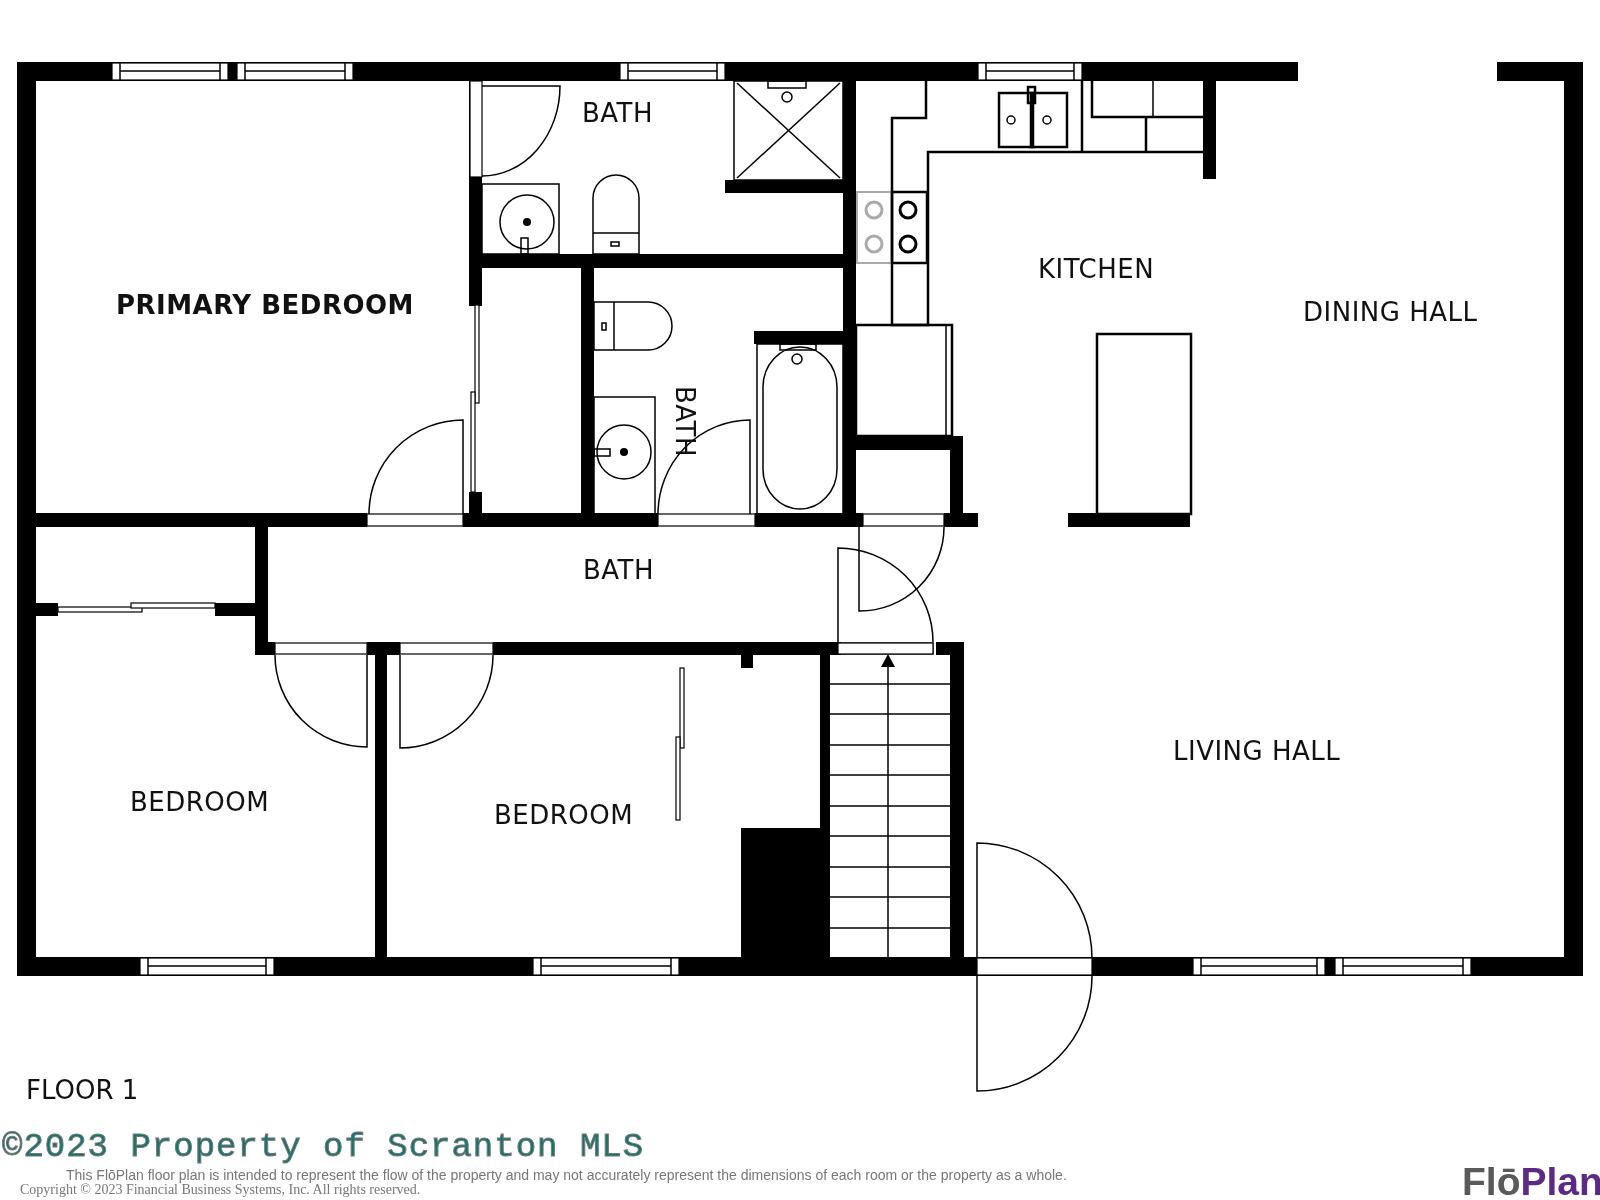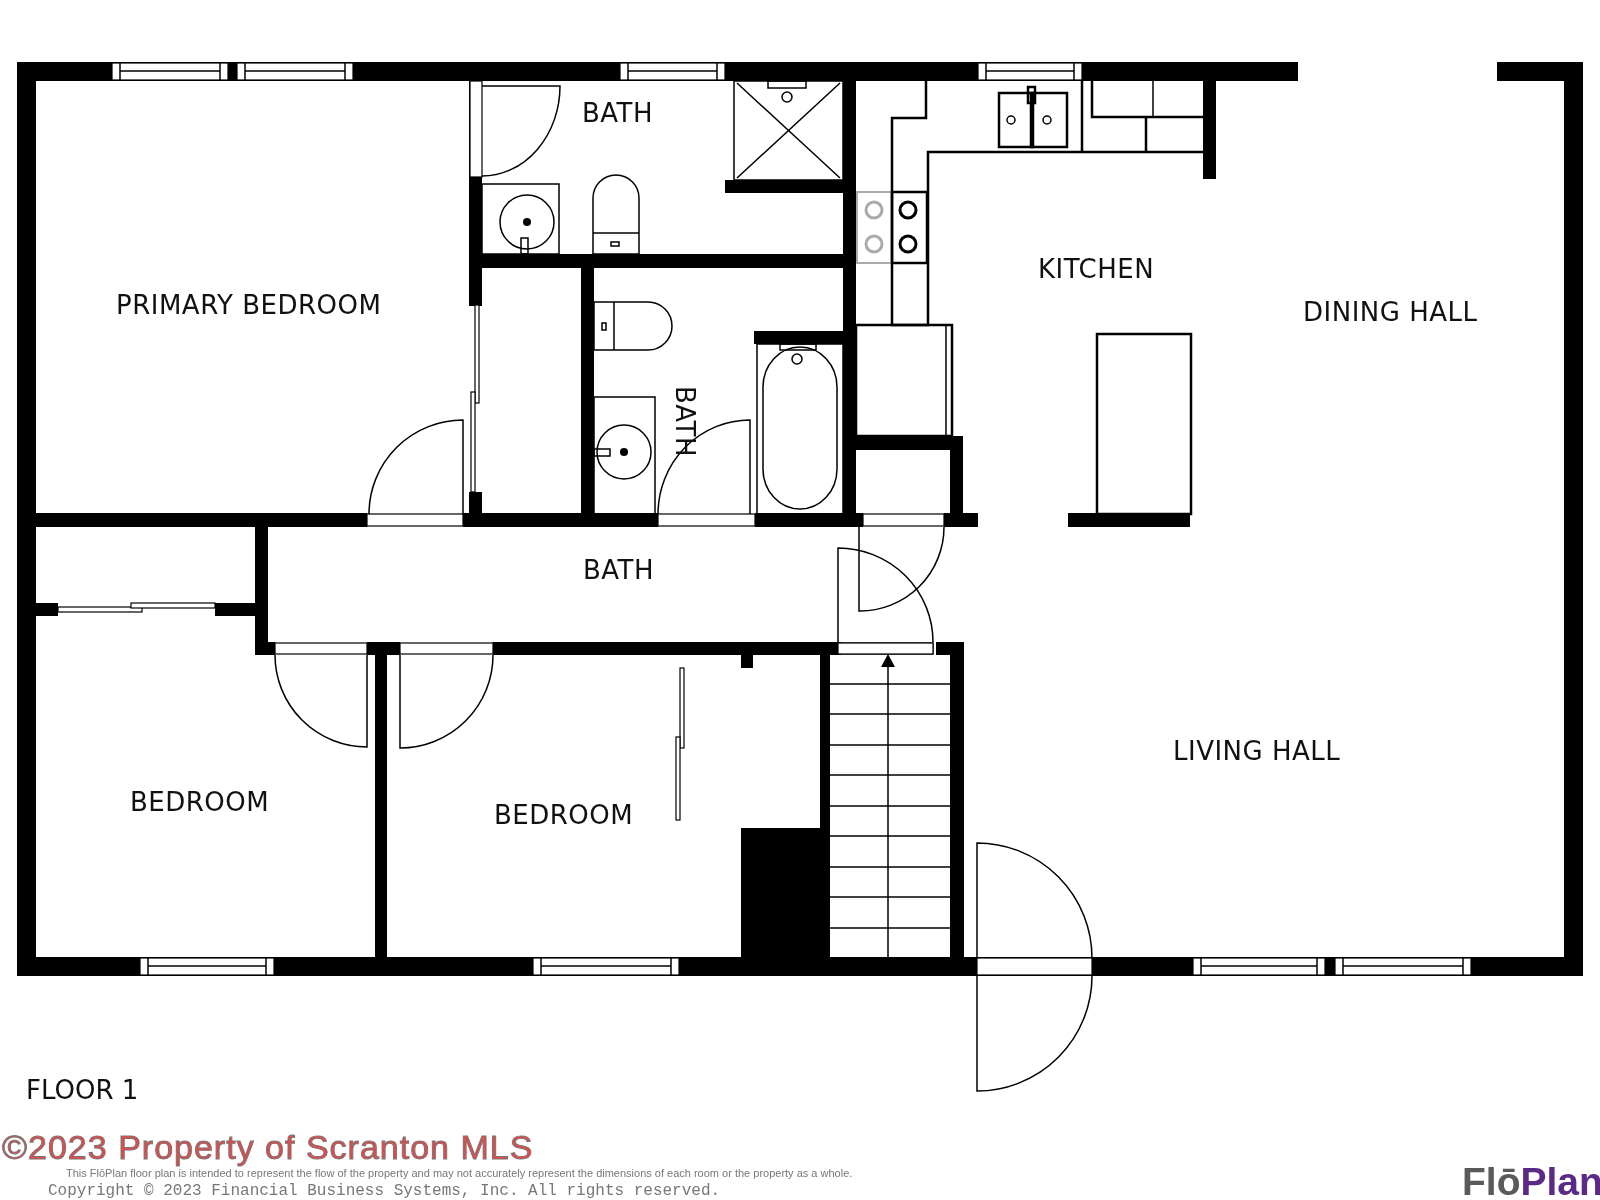--- a/index.html
+++ b/index.html
@@ -5,23 +5,23 @@
   html, body { margin:0; padding:0; background:#ffffff; }
   body { width:1600px; height:1200px; position:relative; overflow:hidden; font-family:"DejaVu Sans", sans-serif; }
   #plan { position:absolute; left:0; top:0; width:1600px; height:1200px; }
   .wall { fill:#000; }
   .ln { fill:none; stroke:#000; stroke-width:1.5; }
   .ln2 { fill:none; stroke:#000; stroke-width:2.5; }
   .win { fill:#fff; stroke:#000; stroke-width:1.2; }
   .gap { fill:#fff; stroke:#000; stroke-width:1.2; }
   .room-label { position:absolute; font-family:"DejaVu Sans", sans-serif; font-size:26px; color:#111; white-space:nowrap; letter-spacing:0.5px; }
   .floor-label { position:absolute; left:26px; top:1075px; font-size:26px; color:#111; font-family:"DejaVu Sans", sans-serif;text-align:right; }
-  .watermark { position:absolute; left:2px; top:1128px; font-size:34px; font-family:Liberation Sans, sans-serif; font-weight:300; color:#ef4444; -webkit-text-stroke:1px #777; letter-spacing:1px; white-space:nowrap; }
-  .disclaimer { position:absolute; left:66px; top:1167px; font-size:11px; color:#777; font-family:"Liberation Sans", sans-serif; white-space:nowrap; }
-  .copyright { position:absolute; left:48px; top:1182px; font-size:16px; color:#777; font-family:Liberation Mono, monospace; white-space:nowrap; }
+  .watermark { position:absolute; left:2px; top:1128px; font-size:34px; font-family:Liberation Mono, monospace; font-weight:300; color:#0f766e; -webkit-text-stroke:1px #777; letter-spacing:1px; white-space:nowrap; }
+  .disclaimer { position:absolute; left:66px; top:1167px; font-size:14px; color:#777; font-family:"Liberation Sans", sans-serif; white-space:nowrap; }
+  .copyright { position:absolute; left:20px; top:1182px; font-size:14px; color:#777; font-family:Liberation Serif, serif; white-space:nowrap; }
   .logo { position:absolute; left:1462px; top:1160px; font-size:39px; font-family:"Liberation Sans", sans-serif; font-weight:bold; white-space:nowrap; }
   .logo .flo { color:#5a5a5a; }
   .logo .plan { color:#5b2a86; }
 </style>
 </head>
 <body>
 
 <svg id="plan" viewBox="0 0 1600 1200" xmlns="http://www.w3.org/2000/svg">
 
   <g>
@@ -234,21 +234,21 @@
     <line class="ln" x1="830" y1="806" x2="950" y2="806"></line>
     <line class="ln" x1="830" y1="836" x2="950" y2="836"></line>
     <line class="ln" x1="830" y1="867" x2="950" y2="867"></line>
     <line class="ln" x1="830" y1="897" x2="950" y2="897"></line>
     <line class="ln" x1="830" y1="928" x2="950" y2="928"></line>
     <line class="ln" x1="888" y1="665" x2="888" y2="957"></line>
     <polygon points="888,654 881,667 895,667" fill="#000"></polygon>
   </g>
 </svg>
 
-<div class="room-label" style="left:116px; top:290px;">PRIMARY BEDROOM</div>
+<div class="room-label" style="left:116px; top:290px;font-weight:bold;">PRIMARY BEDROOM</div>
 <div class="room-label" style="left:582px; top:98px;">BATH</div>
 <div class="room-label" style="left:700px; top:386px; transform:rotate(90deg); transform-origin:left top;">BATH</div>
 <div class="room-label" style="left:1018px; top:254px;margin-left:20px;">KITCHEN</div>
 <div class="room-label" style="left:1303px; top:297px;">DINING HALL</div>
 <div class="room-label" style="left:583px; top:555px;">BATH</div>
 <div class="room-label" style="left:130px; top:787px;">BEDROOM</div>
 <div class="room-label" style="left:494px; top:800px;">BEDROOM</div>
 <div class="room-label" style="left:1173px; top:736px;">LIVING HALL</div>
 
 <div class="floor-label">FLOOR 1</div>

